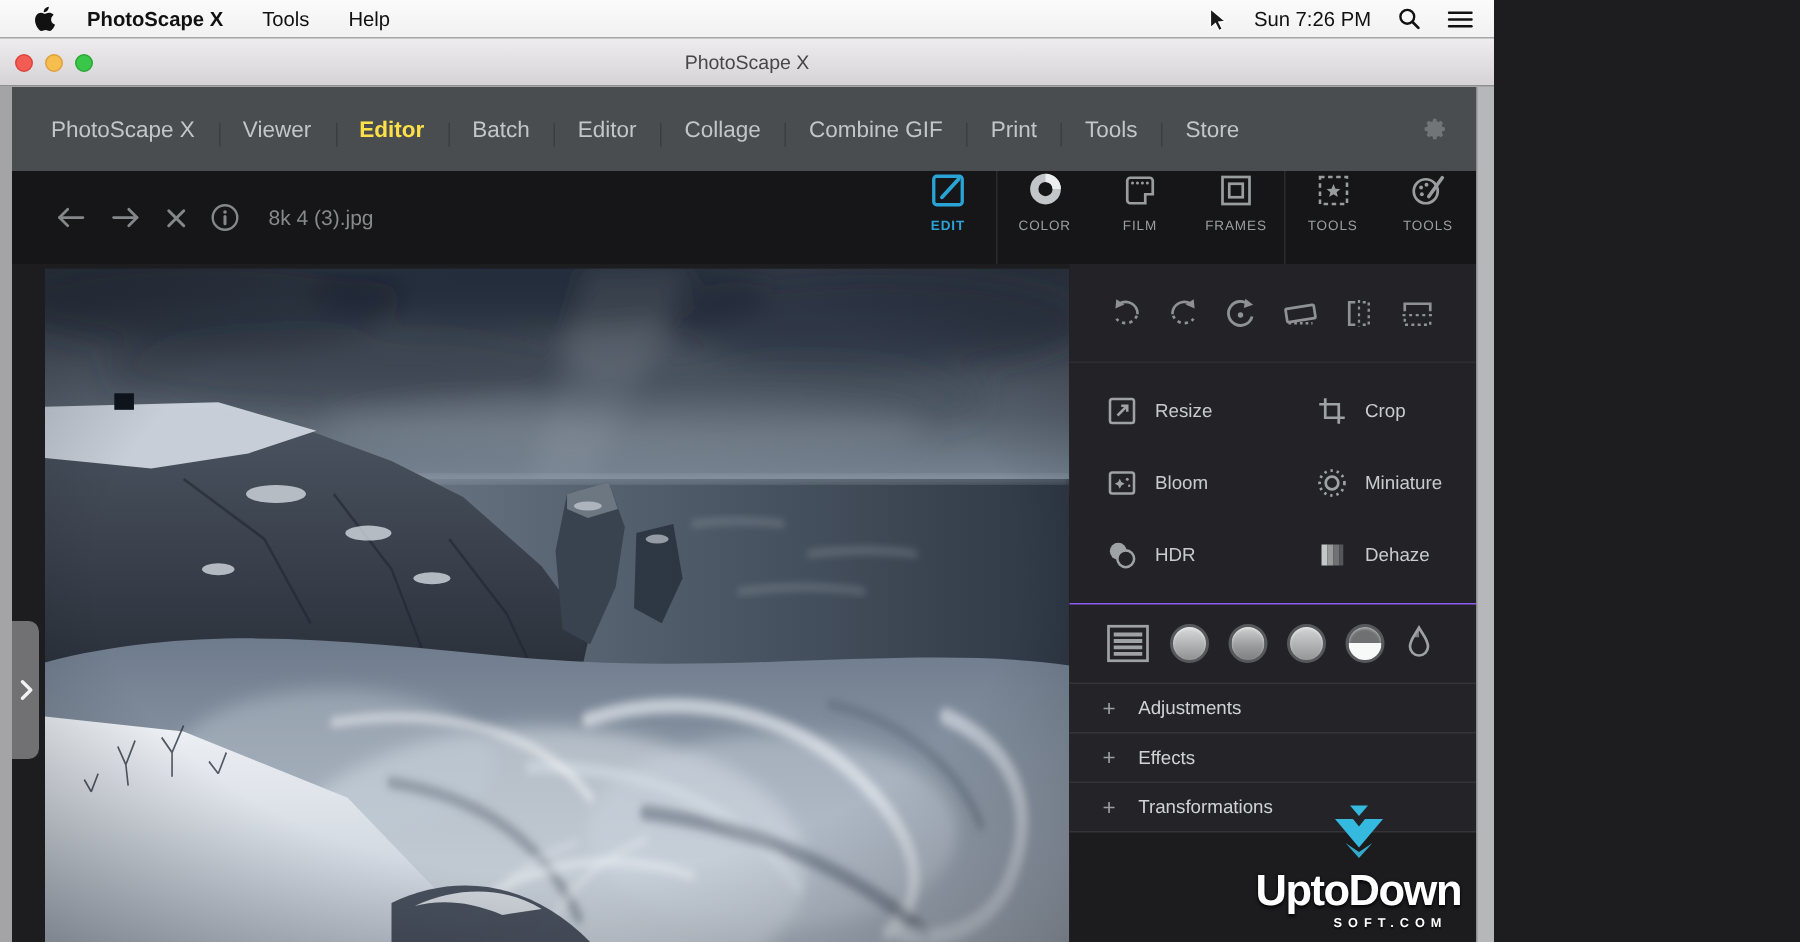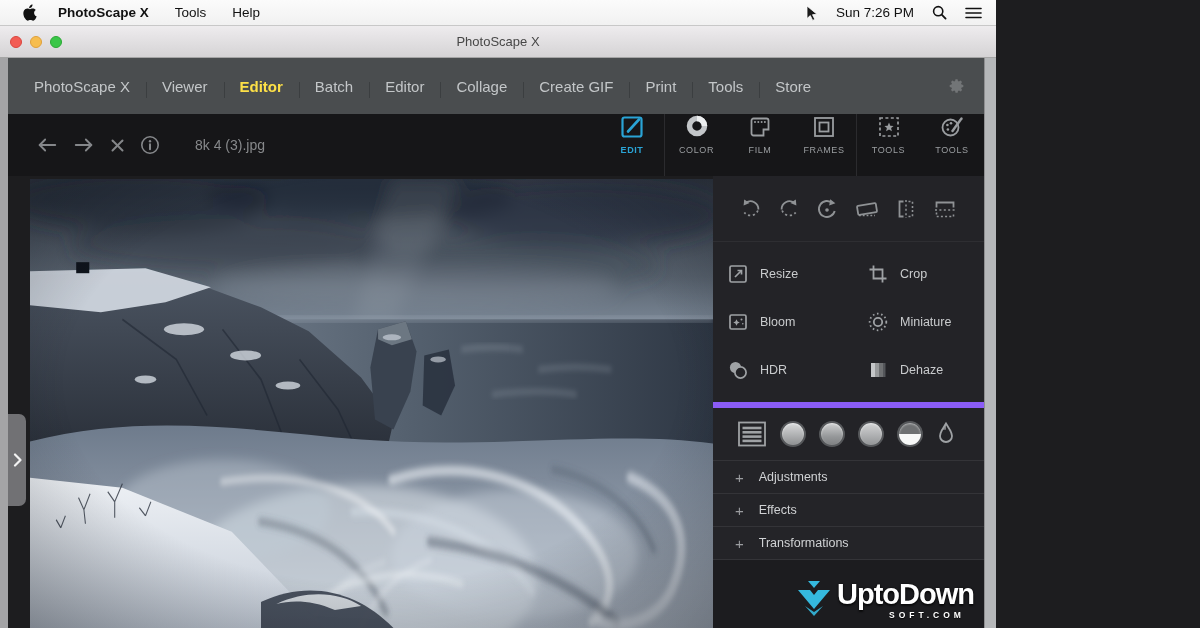--- a/index.html
+++ b/index.html
@@ -39,55 +39,55 @@
   
   .nav { height:56px; background:#4a4d4f; display:flex; align-items:center; padding-left:10px; position:relative; }
   .nav-item { padding:0 16px; font-size:15px; color:#c3c6c8; position:relative; cursor:default; }
   .nav-item + .nav-item::before { content:""; position:absolute; left:0; top:4px; height:16px; width:1px; background:#3b3e40; }
   .nav-item.active { color:#fde047; font-weight:bold; }
   .nav-gear { position:absolute; right:18px; top:50%; transform:translateY(-50%); opacity:.8; }
 
   
   .toolbar { height:62px; background:#161618; display:flex; align-items:center; }
   .tb-left { display:flex; align-items:center; gap:15px; margin-left:28px; }
-  .tb-file { color:#87898b; font-size:14px; margin-left:20px; }
+  .tb-file { color:#87898b; font-size:14px; margin-left:4px; }
   .tb-tabs { margin-left:auto; display:flex; align-items:center; }
   .tb-tab { width:64px; height:62px; display:flex; flex-direction:column; align-items:center; gap:5px; }
   .tb-tab .lbl { font-size:9px; letter-spacing:.6px; color:#9b9ea1; }
   .tb-tab.active .lbl { color:#2aa4d6; font-weight:bold; }
   .tb-tab.group-sep { border-left:1px solid #2b2b2e; }
 
   
   .content { position:absolute; top:118px; left:0; right:0; bottom:0; display:flex; }
   .canvas { flex:1; position:relative; background:#1d1d1f; overflow:hidden; }
   .photo { position:absolute; left:22px; top:3px; right:0; bottom:0; }
   .photo svg { width:100%; height:100%; display:block; }
   .handle { position:absolute; left:0; top:238px; width:18px; height:92px; background:#717174;
     border-radius:0 7px 7px 0; display:flex; align-items:center; justify-content:center; z-index:2; }
 
   
   .sidebar { width:271px; background:#232327; display:flex; flex-direction:column; position:relative; }
   .rot-row { height:66px; display:flex; align-items:center; justify-content:space-between; padding:0 26px; border-bottom:1px solid #2e2e32; }
-  .tool-grid { display:grid; grid-template-columns:140px 1fr; padding:8px 0 8px 14px; border-bottom:6px solid #8b5cf6; }
+  .tool-grid { display:grid; grid-template-columns:140px 1fr; padding:8px 0 8px 24px; border-bottom:1px solid #8b5cf6; }
   .tool { display:flex; align-items:center; gap:11px; height:48px; }
   .tool .lbl { font-size:12.5px; color:#c9cbcd; }
   .filter-row { height:52px; display:flex; align-items:center; gap:13px; padding:0 0 0 24px; }
   .knob { width:26px; height:26px; border-radius:50%; border:2px solid #56585b;
     background:linear-gradient(180deg,#d9dadb 0%,#8e9092 100%); box-shadow:inset 0 1px 2px rgba(255,255,255,.5); }
   .knob.k2 { background:linear-gradient(180deg,#cfd0d1 0%,#97999b 60%,#7e8082 100%); }
   .knob.k3 { background:linear-gradient(180deg,#d3d4d5 0%,#939597 100%); }
   .knob.split { background:linear-gradient(180deg,#6e7072 0 50%, #f7f8f8 50% 100%); }
   .sections { display:flex; flex-direction:column; }
   .section { height:33px; border-top:1px solid #343438; display:flex; align-items:center; padding-left:22px; gap:15px; background:#242428; }
   .section .plus { color:#9b9da0; font-size:15px; line-height:1; }
   .section .lbl { color:#d0d2d4; font-size:12.5px; }
   .sidebar-bottom { flex:1; background:#1c1c1f; border-top:1px solid #343438; }
 
   
-  .watermark { position:absolute; right:10px; bottom:8px; display:flex; align-items:flex-end; gap:4px; }
+  .watermark { position:absolute; right:10px; bottom:8px; display:flex; align-items:center; gap:4px;flex-direction:column; }
   .wm-text { display:flex; flex-direction:column; }
   .wm-brand { font-size:29px; font-weight:800; color:#ffffff; letter-spacing:-1px;
     text-shadow:0 2px 2px rgba(0,0,0,.6), 0 0 2px rgba(0,0,0,.7); line-height:1; }
   .wm-sub { font-size:8.5px; font-weight:bold; color:#ffffff; letter-spacing:4px; margin:1px 0 0 52px;
     text-shadow:0 1px 1px rgba(0,0,0,.7); }
 
   svg { display:block; }
 </style>
 </head>
 <body>
@@ -144,21 +144,21 @@
     <div class="edge r"></div>
     <div class="win-inner">
 
       <div class="nav">
         <span class="nav-item">PhotoScape X</span>
         <span class="nav-item">Viewer</span>
         <span class="nav-item active">Editor</span>
         <span class="nav-item">Batch</span>
         <span class="nav-item">Editor</span>
         <span class="nav-item">Collage</span>
-        <span class="nav-item">Create GIF</span>
+        <span class="nav-item">Combine GIF</span>
         <span class="nav-item">Print</span>
         <span class="nav-item">Tools</span>
         <span class="nav-item">Store</span>
         <span class="nav-gear">
           <svg width="18" height="18" viewBox="0 0 20 20">
               <path fill="#7d7f81" d="M10 6.5a3.5 3.5 0 1 0 0 7 3.5 3.5 0 0 0 0-7zm0 5.4a1.9 1.9 0 1 1 0-3.8 1.9 1.9 0 0 1 0 3.8zM17 11.2V8.8l-2-.4a5 5 0 0 0-.5-1.2l1.1-1.7-1.7-1.7-1.7 1.1c-.4-.2-.8-.4-1.2-.5L10.6 2.4H8.3l-.4 2c-.4.1-.8.3-1.2.5L5 3.8 3.3 5.5l1.1 1.7c-.2.4-.4.8-.5 1.2l-2 .4v2.4l2 .4c.1.4.3.8.5 1.2l-1.1 1.7 1.7 1.7 1.7-1.1c.4.2.8.4 1.2.5l.4 2h2.4l.4-2c.4-.1.8-.3 1.2-.5l1.7 1.1 1.7-1.7-1.1-1.7c.2-.4.4-.8.5-1.2l1.9-.4z"></path>
             </svg>
         </span>
       </div>
 

